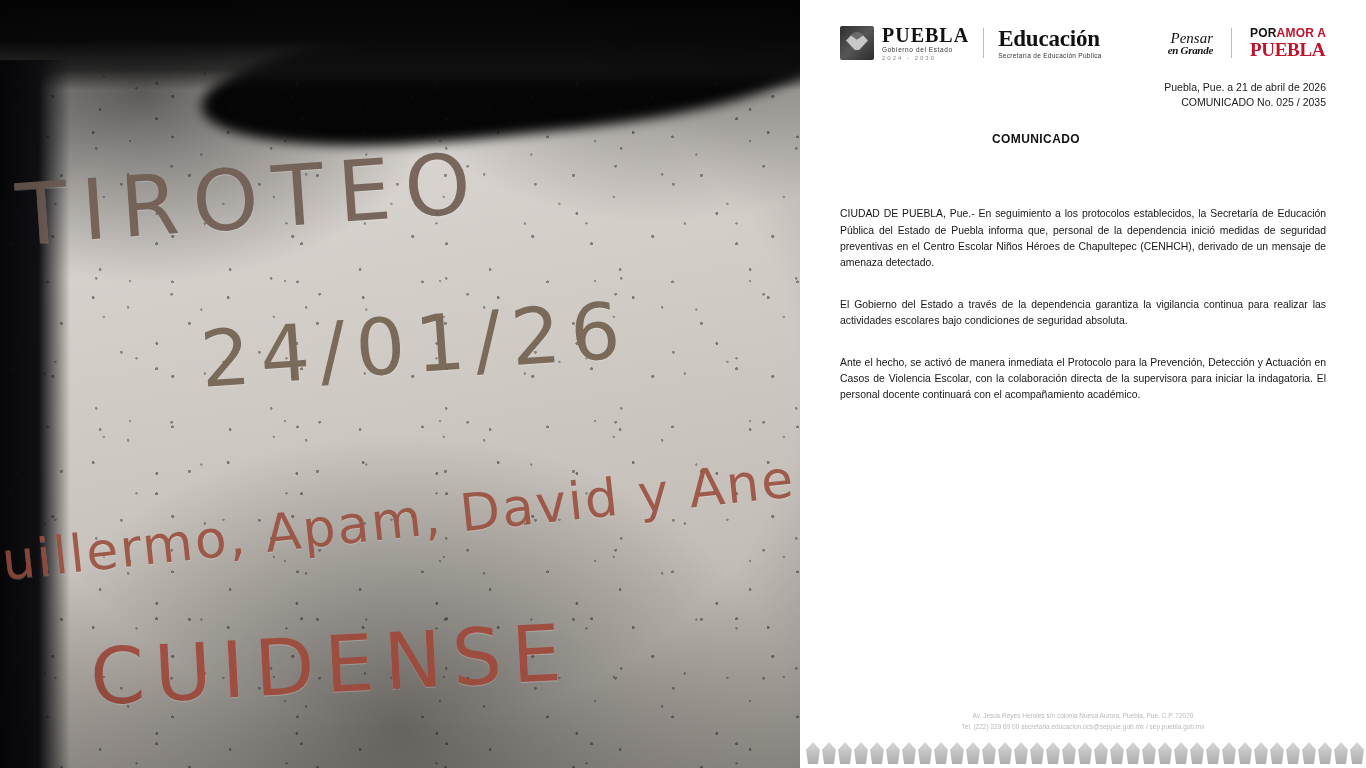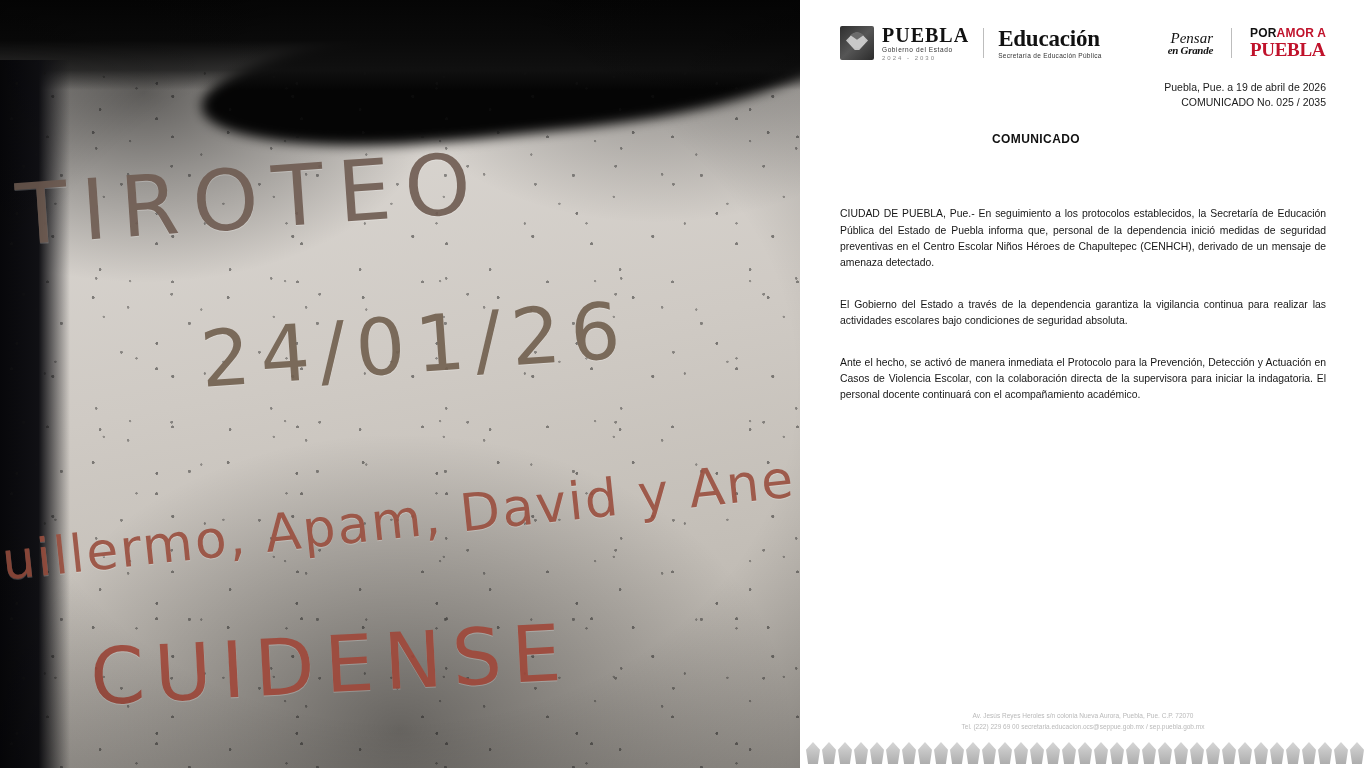--- a/index.html
+++ b/index.html
@@ -367,21 +367,21 @@
         </div>
         <div class="vdiv"></div>
         <div class="brand-amor">
           <div class="a1"><span>POR</span><em>AMOR A</em></div>
           <div class="a2">PUEBLA</div>
         </div>
       </div>
     </div>
 
     <div class="doc-meta">
-      <div>Puebla, Pue. a 19 de abril de 2026</div>
+      <div>Puebla, Pue. a 21 de abril de 2026</div>
       <div>COMUNICADO No. 025 / 2035</div>
     </div>
 
     <div class="doc-title">COMUNICADO</div>
 
     <div class="doc-body">
       <p>CIUDAD DE PUEBLA, Pue.- En seguimiento a los protocolos establecidos, la Secretaría de Educación Pública del Estado de Puebla informa que, personal de la dependencia inició medidas de seguridad preventivas en el Centro Escolar Niños Héroes de Chapultepec (CENHCH), derivado de un mensaje de amenaza detectado.</p>
       <p>El Gobierno del Estado a través de la dependencia garantiza la vigilancia continua para realizar las actividades escolares bajo condiciones de seguridad absoluta.</p>
       <p>Ante el hecho, se activó de manera inmediata el Protocolo para la Prevención, Detección y Actuación en Casos de Violencia Escolar, con la colaboración directa de la supervisora para iniciar la indagatoria. El personal docente continuará con el acompañamiento académico.</p>
     </div>

